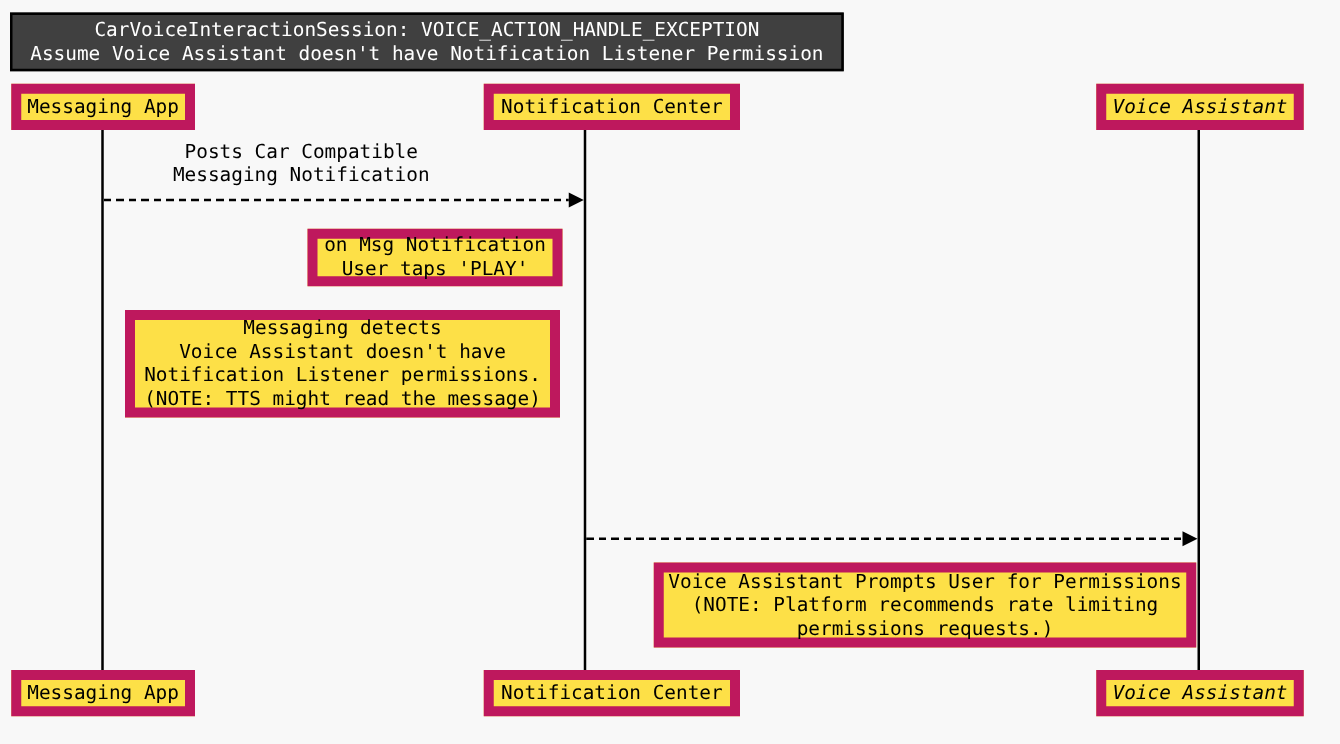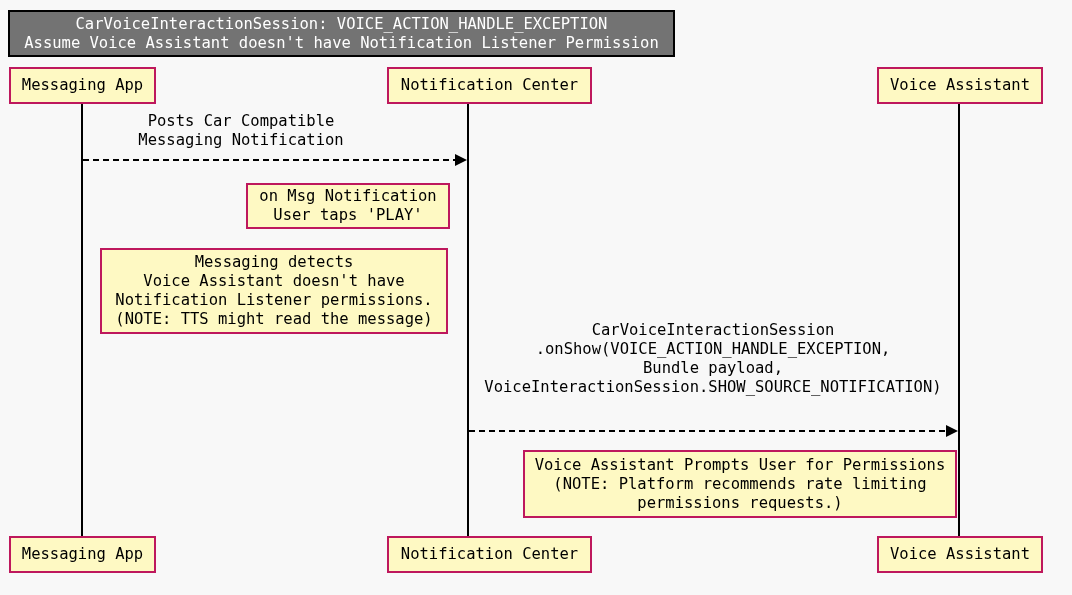--- a/index.html
+++ b/index.html
@@ -14,22 +14,22 @@
     background: #F8F8F8;
     font-family: "DejaVu Sans Mono", "Liberation Mono", monospace;
     font-size: 15.5px;
     line-height: 19px;
     color: #000;
     overflow: hidden;
   }
   .box {
     position: absolute;
     box-sizing: border-box;
-    border: 2px solid #be185d;
-    background: #fef9c3;
+    border: 8px solid #be185d;
+    background: #fde047;
     display: flex;
     flex-direction: column;
     align-items: center;
     justify-content: center;
     text-align: center;
     white-space: nowrap;
   }
   .title-box {
     position: absolute;
     box-sizing: border-box;
@@ -50,21 +50,21 @@
     top: 104px;
     height: 432px;
     background: #000;
   }
   #lifeline-0 { left: 81px; }
   #lifeline-1 { left: 467px; }
   #lifeline-2 { left: 958px; }
 
   #actor-top-0, #actor-bot-0 { left: 9px;   width: 147px; height: 37px; }
   #actor-top-1, #actor-bot-1 { left: 387px; width: 205px; height: 37px; }
-  #actor-top-2, #actor-bot-2 { left: 877px; width: 166px; height: 37px; }
+  #actor-top-2, #actor-bot-2 { left: 877px; width: 166px; height: 37px; font-style: italic; }
   #actor-top-0, #actor-top-1, #actor-top-2 { top: 67px; }
   #actor-bot-0, #actor-bot-1, #actor-bot-2 { top: 536px; }
 
   .dashed-line {
     position: absolute;
     height: 2px;
     background-image: repeating-linear-gradient(to right, #000 0 6px, transparent 6px 10px);
   }
   #arrow1-line { left: 83px;  top: 159px; width: 372px; }
   #arrow2-line { left: 469px; top: 430px; width: 477px; }
@@ -89,21 +89,21 @@
 
   #note-0 { left: 246px; top: 183px; width: 204px; height: 46px; }
   #note-1 { left: 100px; top: 248px; width: 348px; height: 86px; }
   #note-2 { left: 523px; top: 450px; width: 434px; height: 68px; }
 </style>
 </head>
 <body>
 
 <div class="stage" style="background: rgb(248, 248, 248);">
 
-  <div class="title-box" style="background: #737373; color: rgb(255, 255, 255);">
+  <div class="title-box" style="background: #404040; color: rgb(255, 255, 255);">
     <div>CarVoiceInteractionSession: VOICE_ACTION_HANDLE_EXCEPTION</div>
     <div>Assume Voice Assistant doesn't have Notification Listener Permission</div>
   </div>
 
   <div class="lifeline" id="lifeline-0"></div>
   <div class="lifeline" id="lifeline-1"></div>
   <div class="lifeline" id="lifeline-2"></div>
 
   <div class="box" id="actor-top-0">
     <span>Messaging App</span>
@@ -127,26 +127,20 @@
     <div>User taps 'PLAY'</div>
   </div>
 
   <div class="box" id="note-1">
     <div>Messaging detects</div>
     <div>Voice Assistant doesn't have</div>
     <div>Notification Listener permissions.</div>
     <div>(NOTE: TTS might read the message)</div>
   </div>
 
-  <div class="msg-label" id="msg2-label">
-    <div>CarVoiceInteractionSession</div>
-    <div>.onShow(VOICE_ACTION_HANDLE_EXCEPTION,</div>
-    <div>Bundle payload,</div>
-    <div>VoiceInteractionSession.SHOW_SOURCE_NOTIFICATION)</div>
-  </div>
   <div class="dashed-line" id="arrow2-line"></div>
   <div class="arrow-head" id="arrow2-head"></div>
 
   <div class="box" id="note-2">
     <div>Voice Assistant Prompts User for Permissions</div>
     <div>(NOTE: Platform recommends rate limiting</div>
     <div>permissions requests.)</div>
   </div>
 
   <div class="box" id="actor-bot-0">

